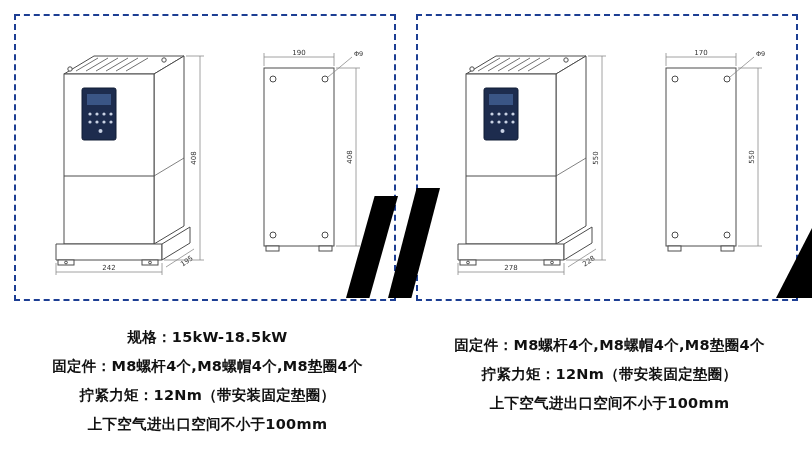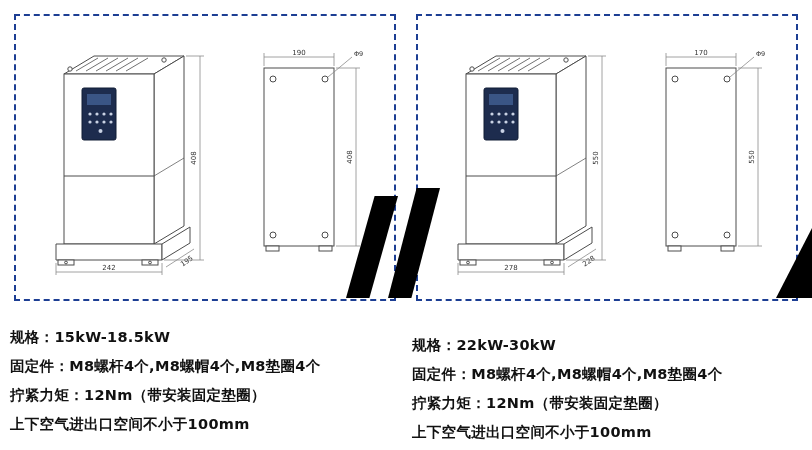--- a/index.html
+++ b/index.html
@@ -15,21 +15,21 @@
   .panel-right{left:416px;}
   .front-svg{position:absolute;left:26px;top:28px;}
   .side-svg{position:absolute;left:228px;top:28px;}
   .accent{position:absolute;background:#000;z-index:3;}
   .accent-a{left:346px;top:196px;width:52px;height:102px;clip-path:polygon(55% 0,100% 0,45% 100%,0 100%);}
   .accent-b{left:388px;top:188px;width:52px;height:110px;clip-path:polygon(55% 0,100% 0,45% 100%,0 100%);}
   .accent-c{left:776px;top:228px;width:36px;height:70px;clip-path:polygon(100% 0,100% 100%,0 100%);}
   .specs{position:absolute;width:395px;font-size:14.5px;line-height:18px;}
   .specs-left{left:10px;top:328px;}
   .specs-right{left:412px;top:336px;}
-  .spec-line{margin:0 0 11px 0;letter-spacing:.3px;}
+  .spec-line{margin:0 0 11px 0;letter-spacing:.3px;text-align:center;}
   .spec-label{font-weight:600;}
   .spec-value{font-weight:700;}
   svg text{fill:#333;}
 </style>
 </head>
 <body>
 
 <div class="page">
 
   <div class="panel panel-left">
@@ -201,19 +201,18 @@
   <div class="accent accent-c"></div>
 
   <div class="specs specs-left">
     <p class="spec-line"><span class="spec-label">规格：</span><span class="spec-value">15kW-18.5kW</span></p>
     <p class="spec-line"><span class="spec-label">固定件：</span><span class="spec-value">M8螺杆4个,M8螺帽4个,M8垫圈4个</span></p>
     <p class="spec-line"><span class="spec-label">拧紧力矩：</span><span class="spec-value">12Nm（带安装固定垫圈）</span></p>
     <p class="spec-line"><span class="spec-label"></span><span class="spec-value">上下空气进出口空间不小于100mm</span></p>
   </div>
 
   <div class="specs specs-right">
-    <p class="spec-line"><span class="spec-label">规格：</span><span class="spec-value">22kW-30kW</span></p>
     <p class="spec-line"><span class="spec-label">固定件：</span><span class="spec-value">M8螺杆4个,M8螺帽4个,M8垫圈4个</span></p>
     <p class="spec-line"><span class="spec-label">拧紧力矩：</span><span class="spec-value">12Nm（带安装固定垫圈）</span></p>
     <p class="spec-line"><span class="spec-label"></span><span class="spec-value">上下空气进出口空间不小于100mm</span></p>
   </div>
 
 </div>
 
 </body></html>

